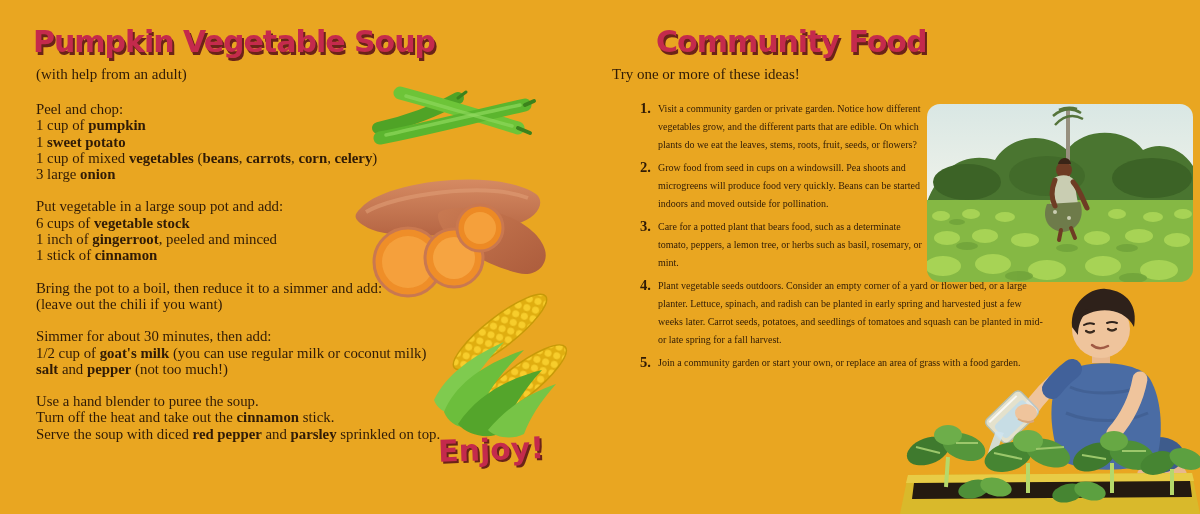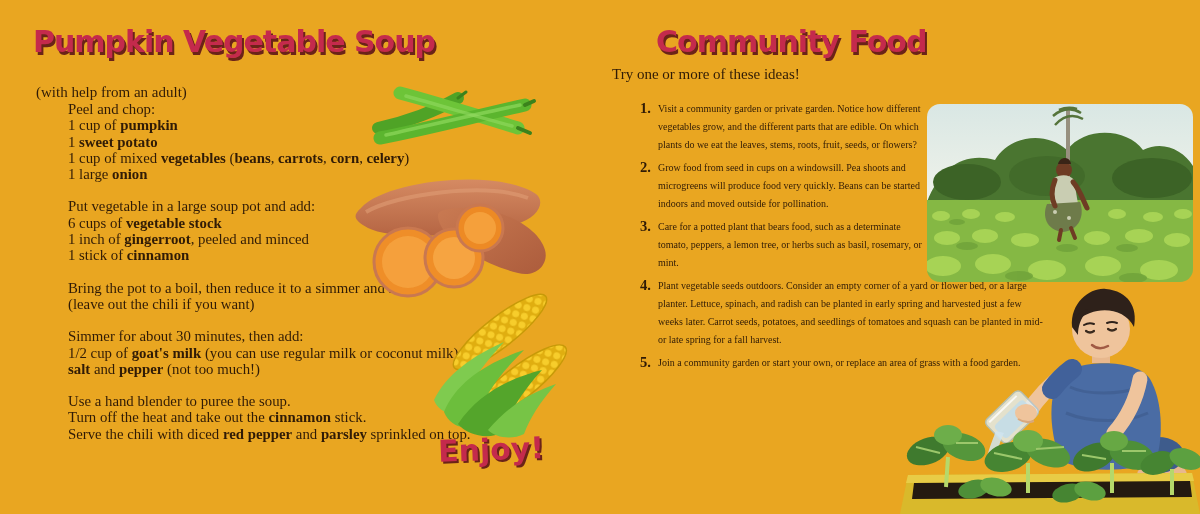--- a/index.html
+++ b/index.html
@@ -38,49 +38,49 @@
   #garden-photo{
     width:266px;height:178px;border-radius:13px;overflow:hidden;
   }
 </style>
 </head>
 <body>
 
 <div id="spread">
 
   <div class="abs fun-title" style="left:33px;top:24px;">Pumpkin Vegetable Soup</div>
-  <div class="abs sub" style="left:36px;top:84px;">(with help from an adult)</div>
-
-  <div id="blocks" class="abs" style="left:36px;top:101px;margin-left:32px;">
+  <div class="abs sub" style="left:36px;top:66px;">(with help from an adult)</div>
+
+  <div id="blocks" class="abs" style="left:36px;top:101px;">
       <div class="block">
         <div class="line"><span>Peel and chop:</span></div>
         <div class="line"><span>1 cup of </span><b>pumpkin</b></div>
         <div class="line"><span>1 </span><b>sweet potato</b></div>
         <div class="line"><span>1 cup of mixed </span><b>vegetables</b><span> (</span><b>beans</b><span>, </span><b>carrots</b><span>, </span><b>corn</b><span>, </span><b>celery</b><span>)</span></div>
-        <div class="line"><span>1 large </span><b>onion</b></div>
+        <div class="line"><span>3 large </span><b>onion</b></div>
       </div>
       <div class="block">
         <div class="line"><span>Put vegetable in a large soup pot and add:</span></div>
         <div class="line"><span>6 cups of </span><b>vegetable stock</b></div>
         <div class="line"><span>1 inch of </span><b>gingerroot</b><span>, peeled and minced</span></div>
         <div class="line"><span>1 stick of </span><b>cinnamon</b></div>
       </div>
       <div class="block">
         <div class="line"><span>Bring the pot to a boil, then reduce it to a simmer and add:</span></div>
         <div class="line"><span>(leave out the chili if you want)</span></div>
       </div>
       <div class="block">
         <div class="line"><span>Simmer for about 30 minutes, then add:</span></div>
         <div class="line"><span>1/2 cup of </span><b>goat's milk</b><span> (you can use regular milk or coconut milk)</span></div>
         <div class="line"><b>salt</b><span> and </span><b>pepper</b><span> (not too much!)</span></div>
       </div>
       <div class="block">
         <div class="line"><span>Use a hand blender to puree the soup.</span></div>
         <div class="line"><span>Turn off the heat and take out the </span><b>cinnamon</b><span> stick.</span></div>
-        <div class="line"><span>Serve the chili with diced </span><b>red pepper</b><span> and </span><b>parsley</b><span> sprinkled on top.</span></div>
+        <div class="line"><span>Serve the soup with diced </span><b>red pepper</b><span> and </span><b>parsley</b><span> sprinkled on top.</span></div>
       </div>
     </div>
 
   <div class="abs enjoy" style="left:438px;top:432px;">Enjoy!</div>
 
   <div class="abs" style="left:370px;top:78px;">
     <svg width="168" height="72" viewBox="0 0 168 72">
       <g fill="none" stroke-linecap="round">
         <path d="M8,50 C36,44 64,34 88,20" stroke="#4FA326" stroke-width="12"></path>
         <path d="M30,15 C68,25 112,39 148,50" stroke="#6DC438" stroke-width="13"></path>

